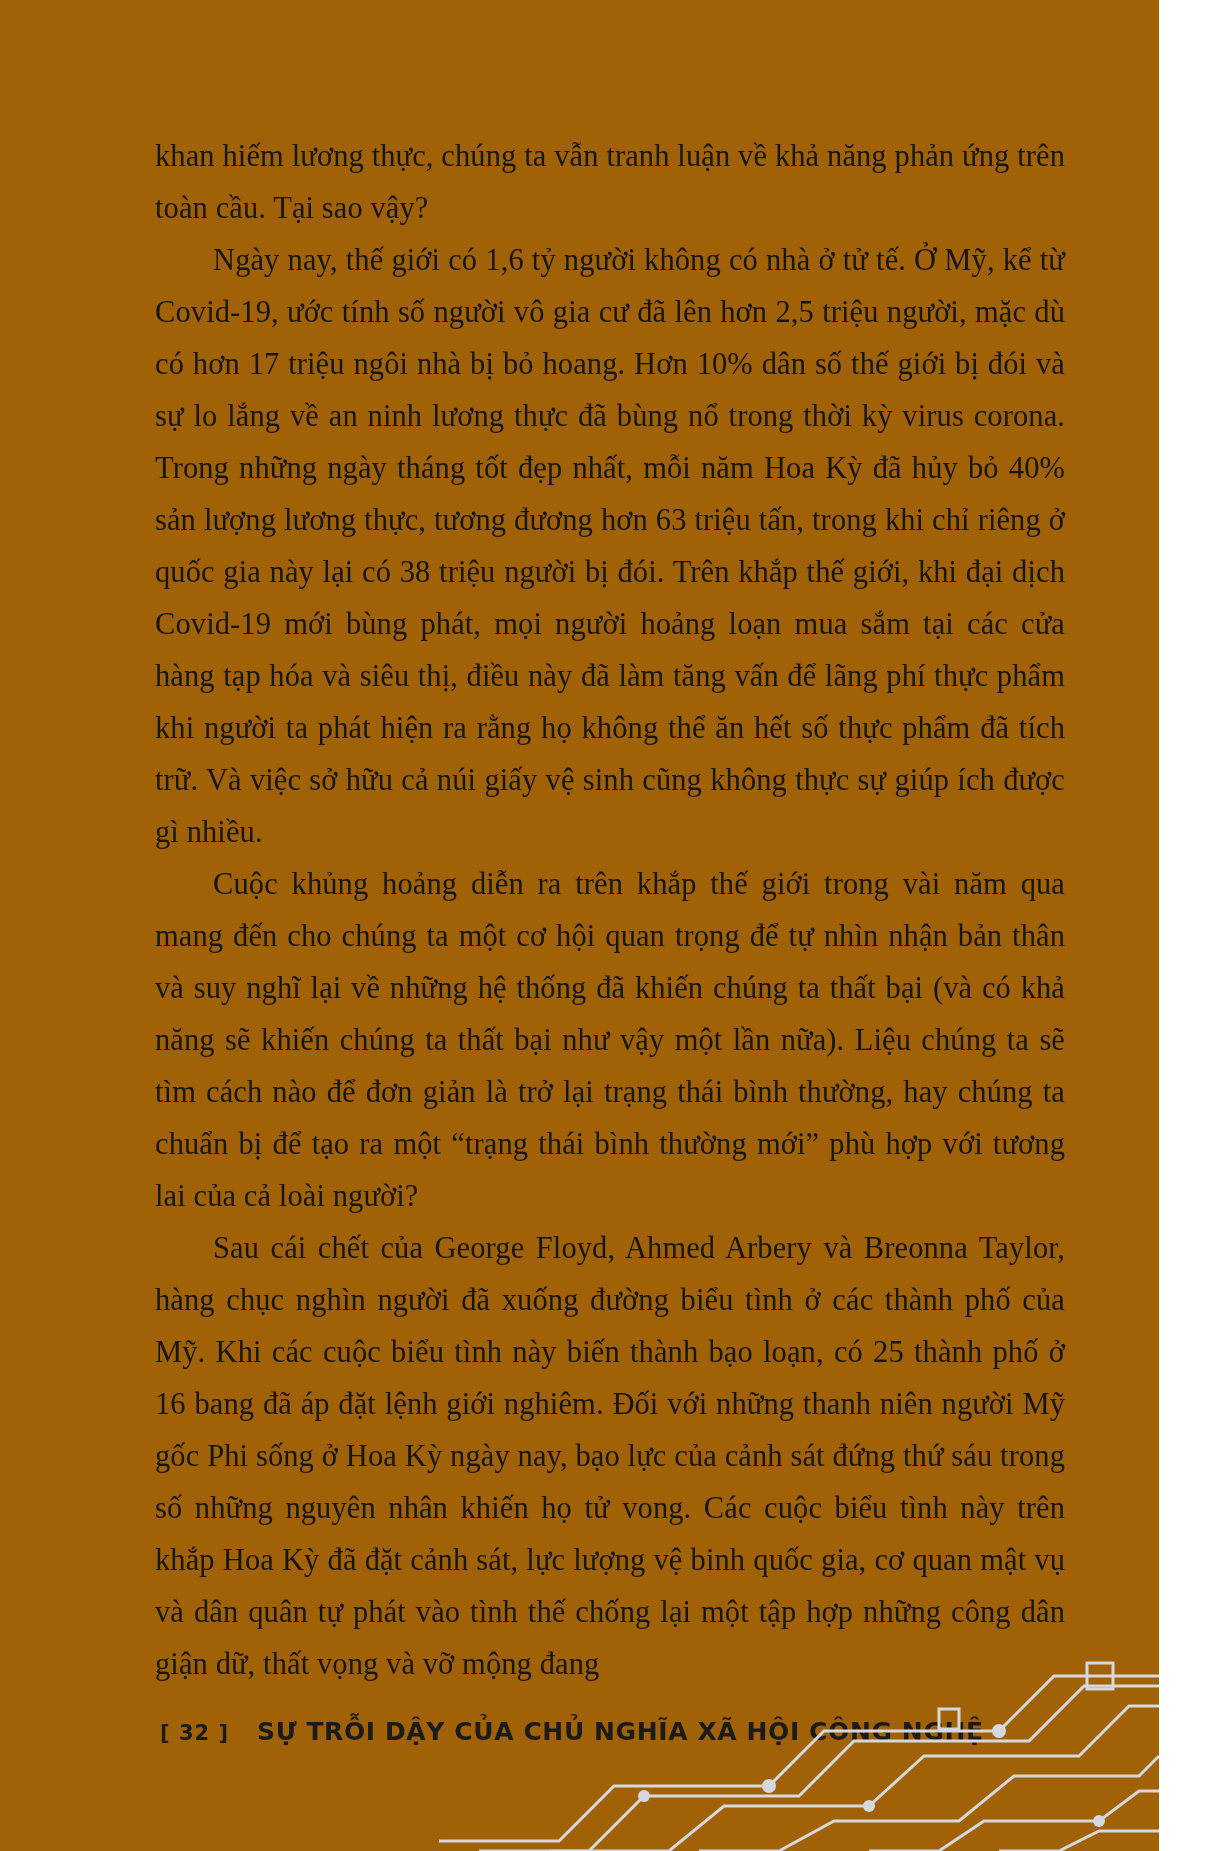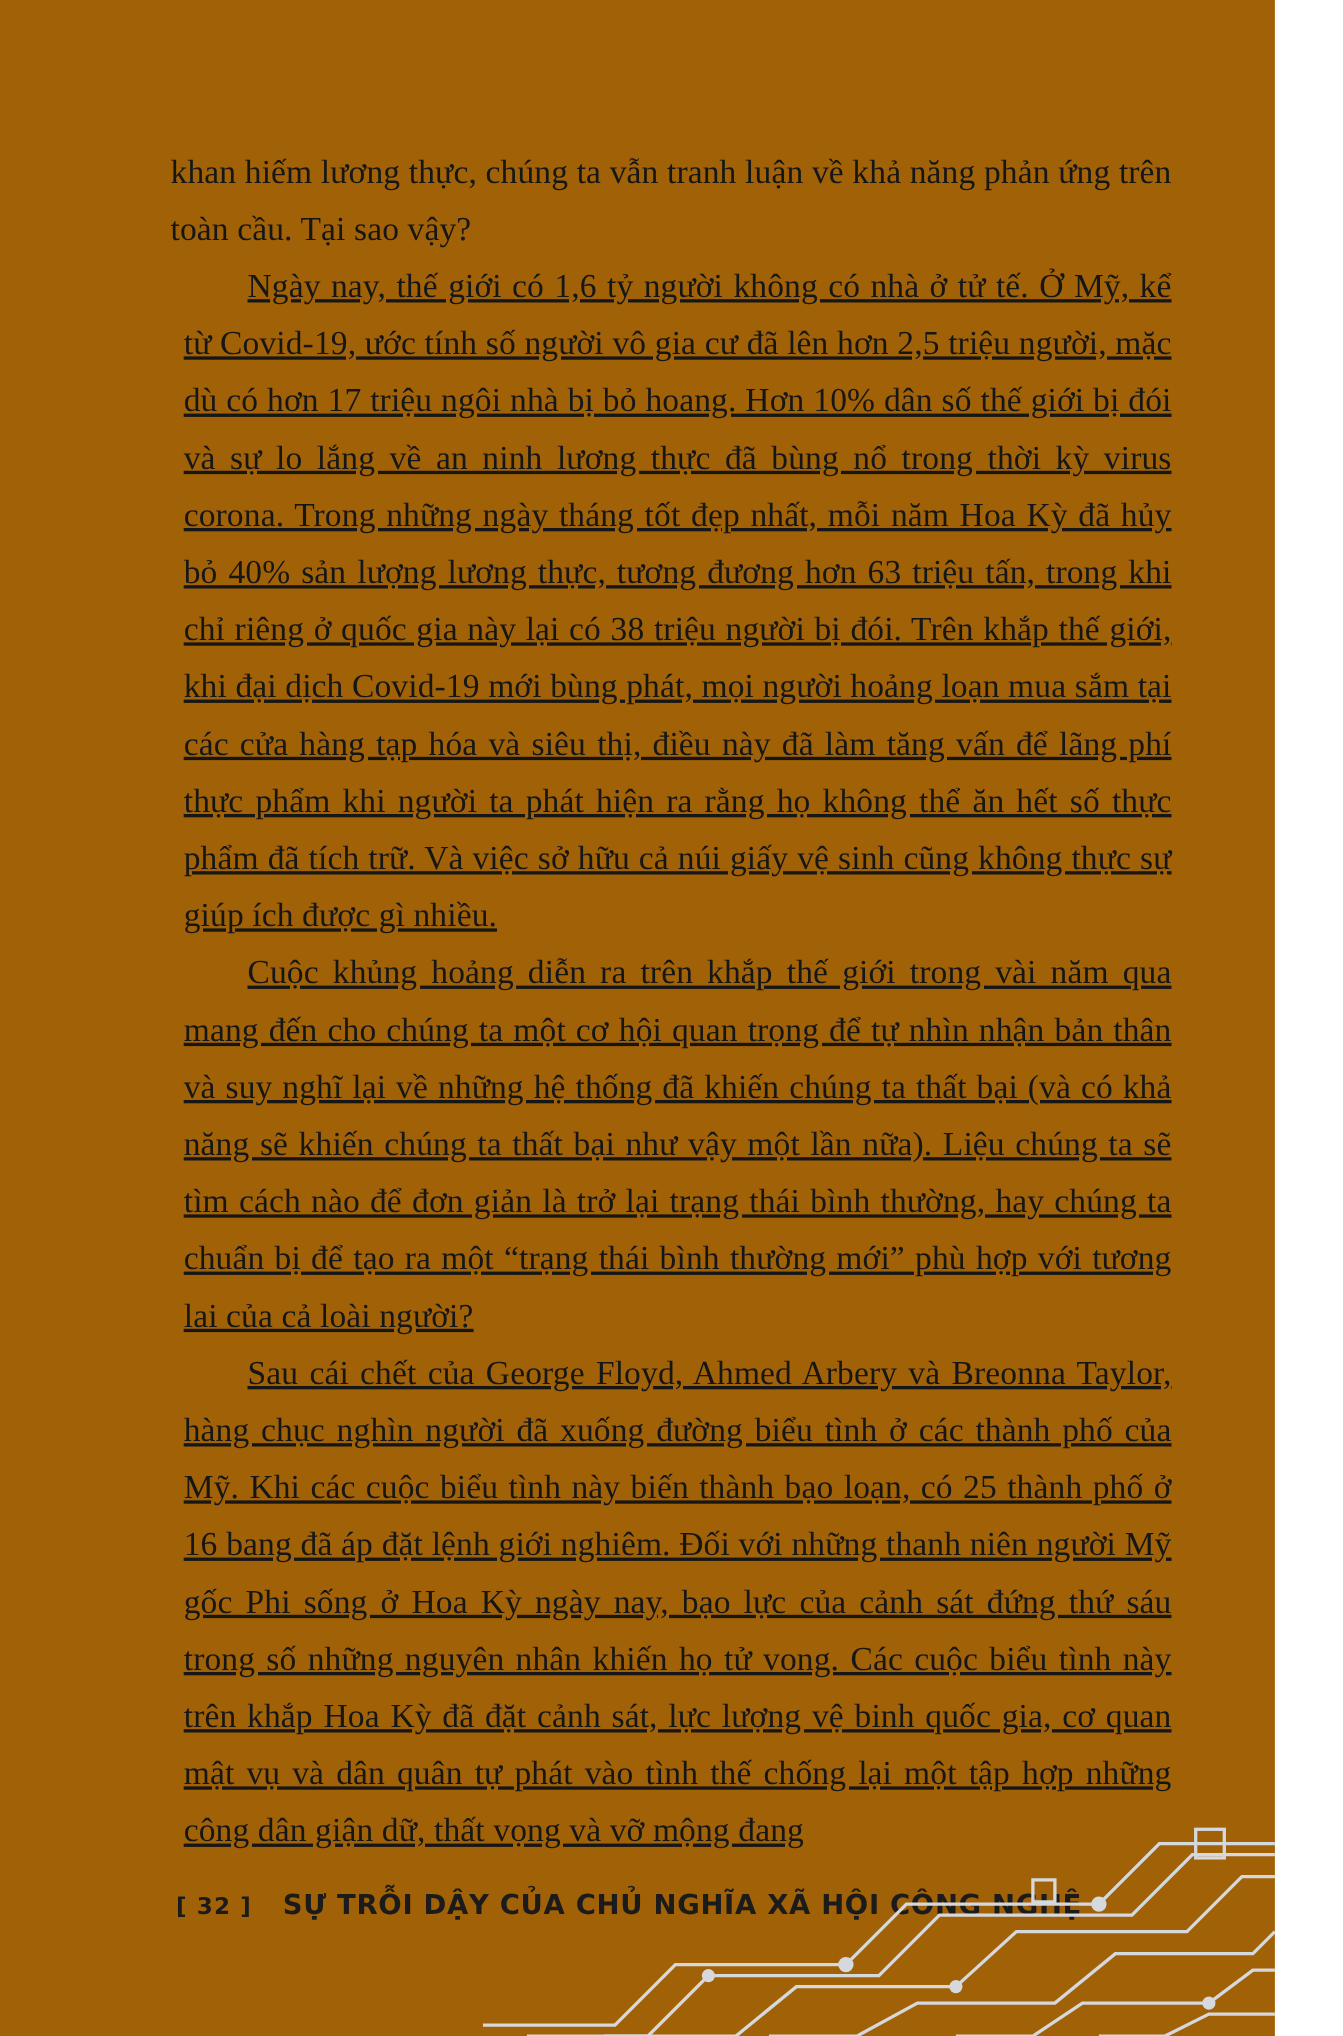--- a/index.html
+++ b/index.html
@@ -26,25 +26,23 @@
     font-size: 30.5px;
     line-height: 52px;
     text-align: justify;
     text-justify: inter-word;
     margin: 0 0 0 0;
     color: #161616;
     letter-spacing: 0.1px;
   }
   .para.indent {
     text-indent: 58px;
-    margin-left: 12px;
   }
   .para + .para {
     margin-top: 0px;
-    text-decoration: underline;
   }
   .section-heading {
     font-family: "DejaVu Sans", sans-serif;
     font-size: 27px;
     font-weight: bold;
     color: #111111;
     margin: 36px 0 26px 0;
     letter-spacing: -0.2px;
   }
   

